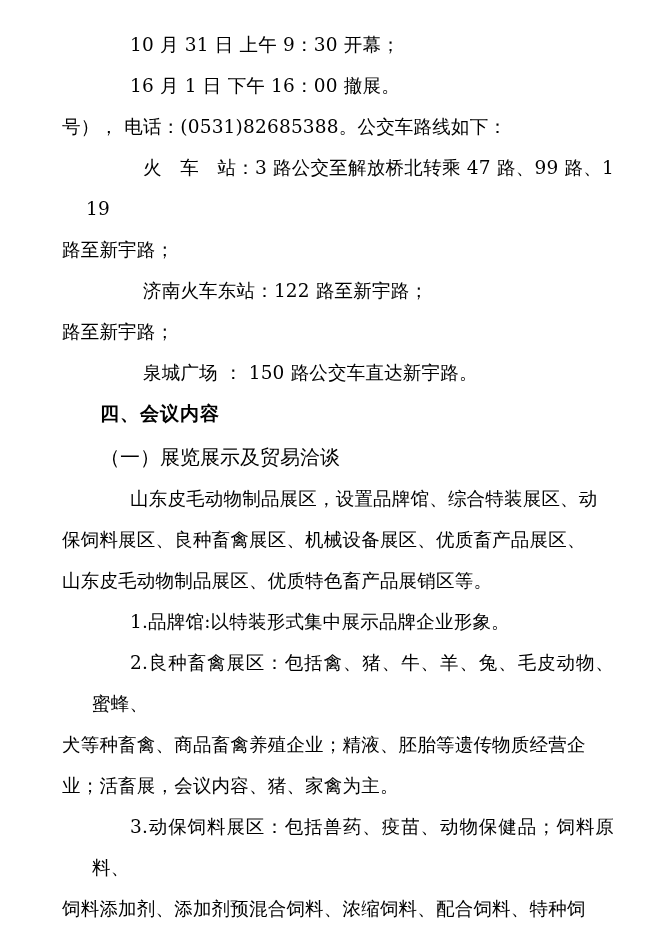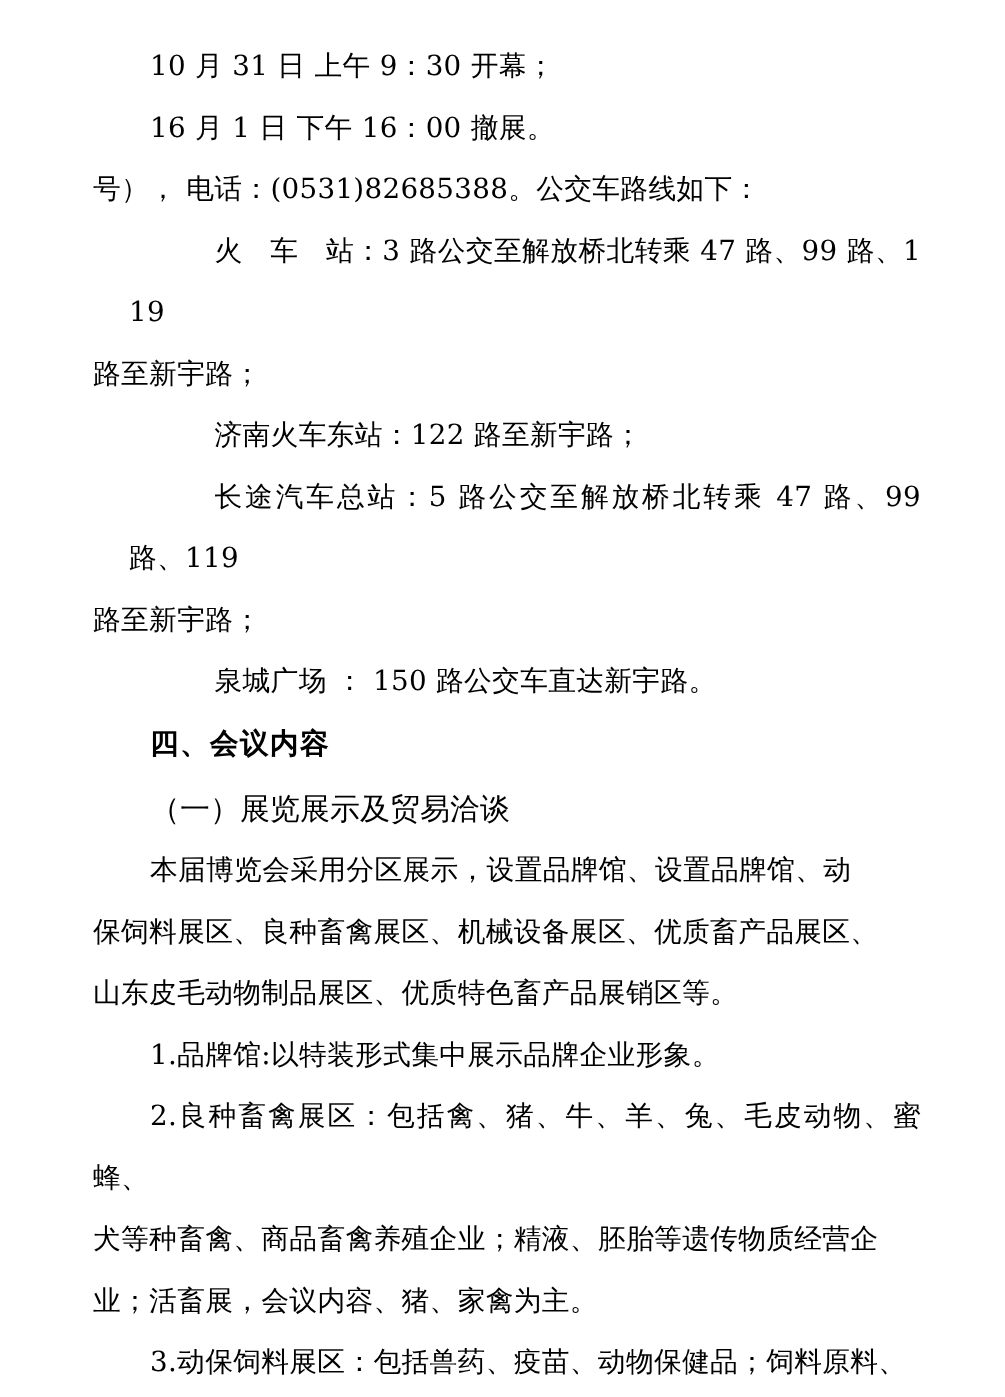--- a/index.html
+++ b/index.html
@@ -23,21 +23,21 @@
   }
   .line {
     font-size: 18.5px;
     line-height: 41px;
     letter-spacing: 0.2px;
     white-space: pre-wrap;
     word-break: break-all;
     text-align: justify;
     text-justify: inter-ideograph;
   }
-  .indent2 { text-indent: 38px; }
+  .indent2 { text-indent: 38px; margin-left: 30px; }
   .indent3 { text-indent: 57px; margin-left: 24px; }
   .heading {
     font-family: Liberation Mono, monospace;
     font-weight: bold;
     font-size: 19px;
     line-height: 44px;
     letter-spacing: 1px;
     text-indent: 38px;
   }
   .sub-heading {
@@ -50,29 +50,28 @@
 <body>
 
 <div class="page">
 
   <div class="line indent2">10 月 31 日 上午 9：30 开幕；</div>
   <div class="line indent2">16 月 1 日 下午 16：00 撤展。</div>
   <div class="line">号）， 电话：(0531)82685388。公交车路线如下：</div>
   <div class="line indent3">火   车   站：3 路公交至解放桥北转乘 47 路、99 路、119</div>
   <div class="line">路至新宇路；</div>
   <div class="line indent3">济南火车东站：122 路至新宇路；</div>
-  <div class="line indent3">长途汽车总站：5 路公交至解放桥北转乘 47 路、99 路、119</div>
   <div class="line">路至新宇路；</div>
   <div class="line indent3">泉城广场 ： 150 路公交车直达新宇路。</div>
 
   <div class="heading">四、会议内容</div>
 
   <div class="sub-heading">（一）展览展示及贸易洽谈</div>
 
-  <div class="line indent2">本届博览会采用分区展示，设置品牌馆、设置品牌馆、动</div>
+  <div class="line indent2">山东皮毛动物制品展区，设置品牌馆、综合特装展区、动</div>
   <div class="line">保饲料展区、良种畜禽展区、机械设备展区、优质畜产品展区、</div>
   <div class="line">山东皮毛动物制品展区、优质特色畜产品展销区等。</div>
   <div class="line indent2">1.品牌馆:以特装形式集中展示品牌企业形象。</div>
   <div class="line indent2">2.良种畜禽展区：包括禽、猪、牛、羊、兔、毛皮动物、蜜蜂、</div>
   <div class="line">犬等种畜禽、商品畜禽养殖企业；精液、胚胎等遗传物质经营企</div>
   <div class="line">业；活畜展，会议内容、猪、家禽为主。</div>
   <div class="line indent2">3.动保饲料展区：包括兽药、疫苗、动物保健品；饲料原料、</div>
   <div class="line">饲料添加剂、添加剂预混合饲料、浓缩饲料、配合饲料、特种饲</div>
 
 </div>

